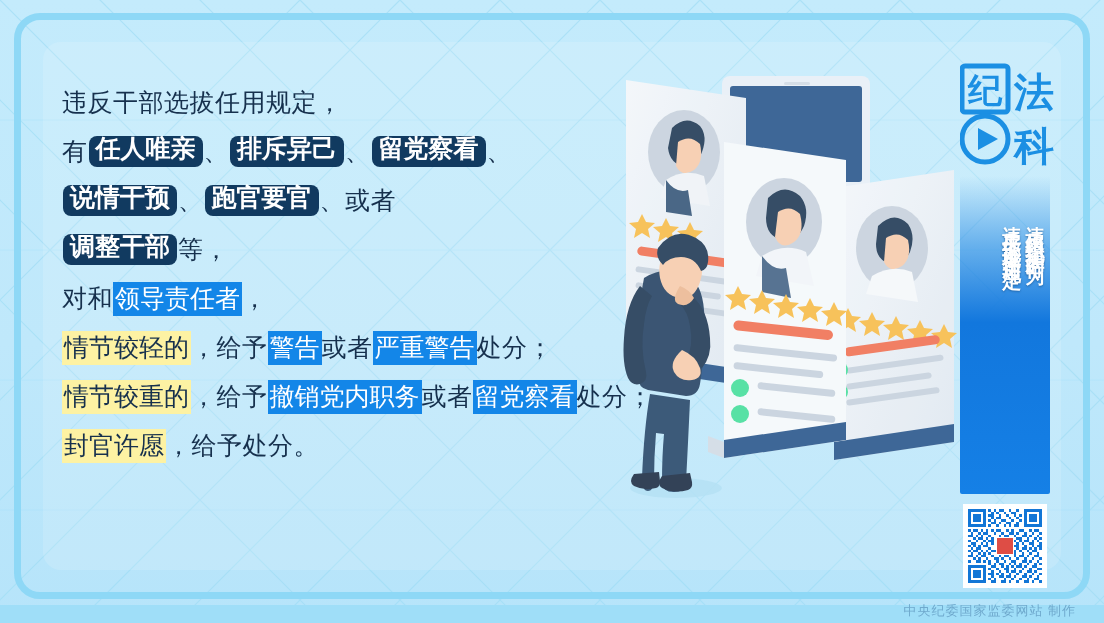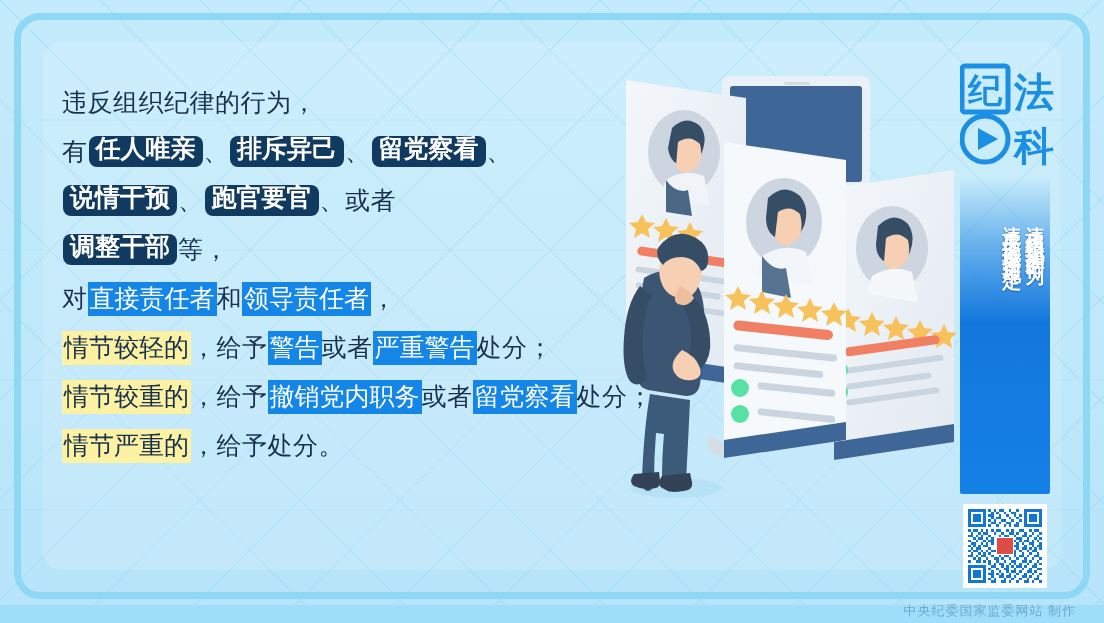--- a/index.html
+++ b/index.html
@@ -335,21 +335,21 @@
   </svg>
 
   <div class="frame">
     <div class="frame-inner"></div>
   </div>
   <div class="footer-band"></div>
 
   <div class="copy">
 
     <div class="line">
-      <span class="t">违反组织纪律的行为，</span>
+      <span class="t">违反干部选拔任用规定，</span>
     </div>
 
     <div class="line">
       <span class="t">有</span>
       <span class="pill">任人唯亲</span>
       <span class="t">、</span>
       <span class="pill">排斥异己</span>
       <span class="t">、</span>
       <span class="pill">留党察看</span>
       <span class="t">、</span>
@@ -364,21 +364,20 @@
     </div>
 
     <div class="line">
       <span class="pill">调整干部</span>
       <span class="t">等</span>
       <span class="t">，</span>
     </div>
 
     <div class="line">
       <span class="t">对</span>
-      <span class="hl-blue">直接责任者</span>
       <span class="t">和</span>
       <span class="hl-blue">领导责任者</span>
       <span class="t">，</span>
     </div>
 
     <div class="line">
       <span class="hl-yellow">情节较轻的</span>
       <span class="t">，给予</span>
       <span class="hl-blue">警告</span>
       <span class="t">或者</span>
@@ -389,21 +388,21 @@
     <div class="line">
       <span class="hl-yellow">情节较重的</span>
       <span class="t">，给予</span>
       <span class="hl-blue">撤销党内职务</span>
       <span class="t">或者</span>
       <span class="hl-blue">留党察看</span>
       <span class="t">处分；</span>
     </div>
 
     <div class="line">
-      <span class="hl-yellow">情节严重的</span>
+      <span class="hl-yellow">封官许愿</span>
       <span class="t">，给予</span>
       <span class="t">处分。</span>
     </div>
   </div>
 
   <div class="rail">
 
     <div class="logo">
       <svg viewBox="0 0 96 112" width="96" height="112">
         <rect x="2" y="4" width="46" height="46" rx="3" fill="none" stroke="#1b8fe3" stroke-width="5"></rect>

